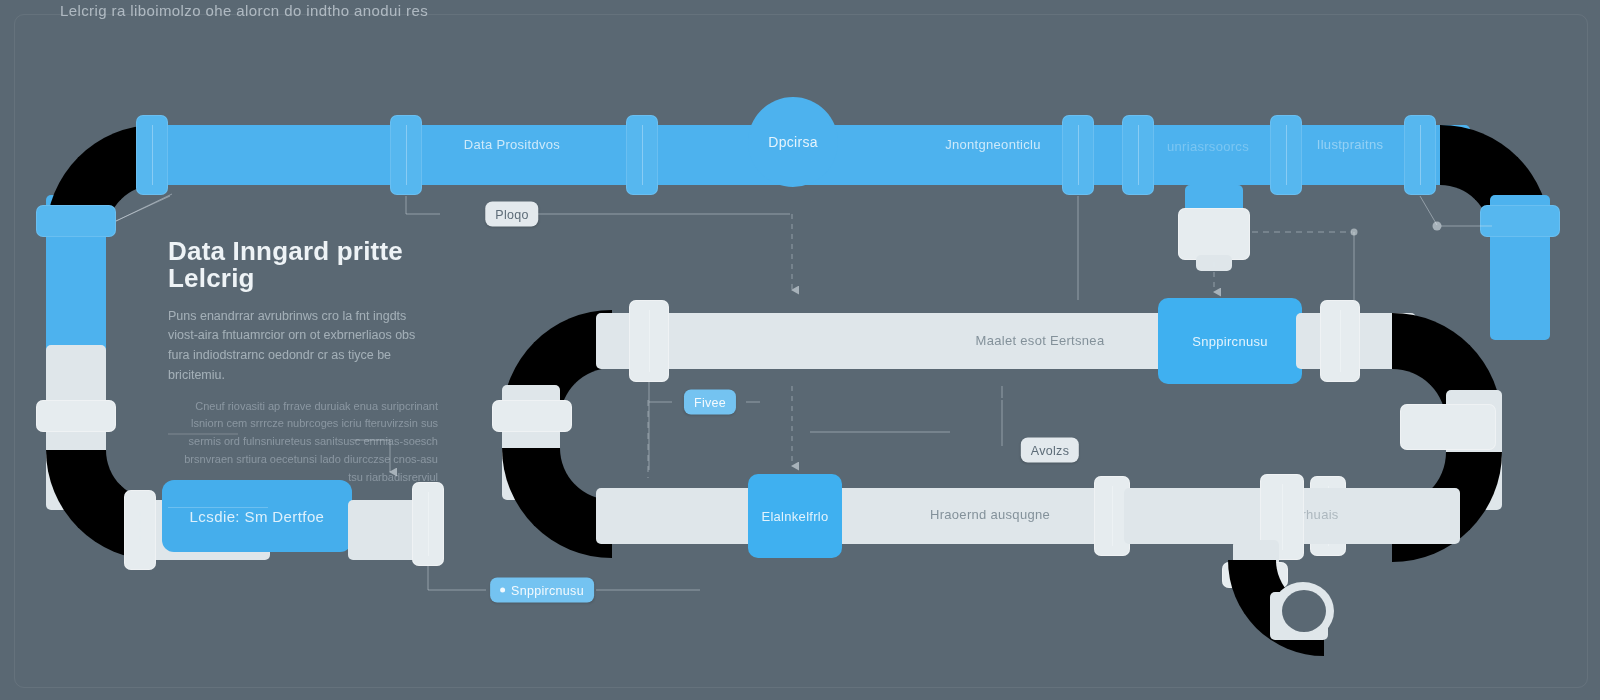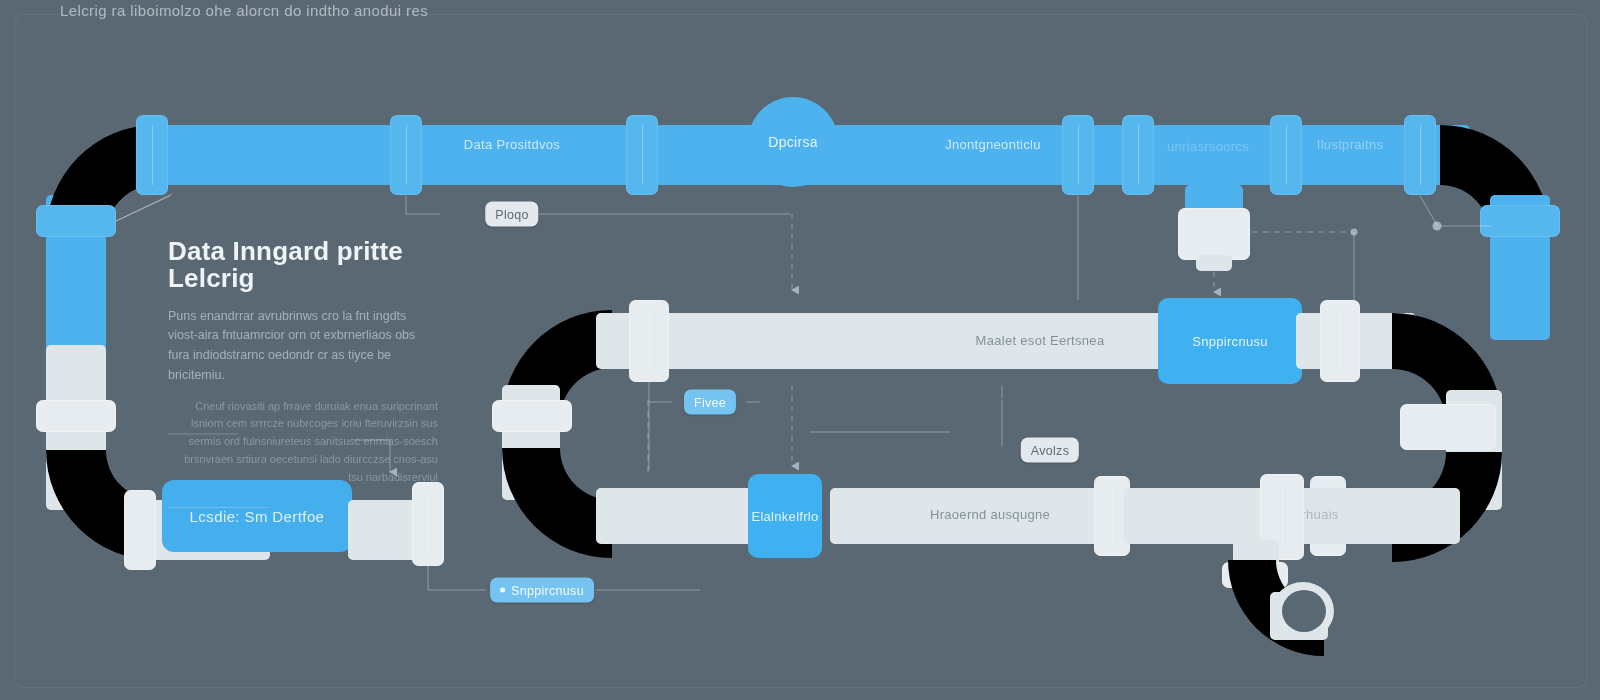--- a/index.html
+++ b/index.html
@@ -211,21 +211,21 @@
   <div class="pipe pipe-v white" style="left:1446px;top:390px;width:56px;height:120px;"></div>
   <div class="elbow white-e" style="left:1392px;top:452px;width:110px;height:110px;border:56px solid;border-left:none;border-top:none;border-bottom-right-radius:110px;"></div>
   <div class="collar white" style="left:1400px;top:404px;width:96px;height:46px;"></div>
 
   <div class="pipe pipe-v blue" style="left:1185px;top:185px;width:58px;height:36px;"></div>
   <div class="collar white" style="left:1178px;top:208px;width:72px;height:52px;"></div>
   <div class="pipe pipe-v white" style="left:1196px;top:255px;width:36px;height:16px;"></div>
 
   <div class="pipe pipe-h white" style="left:596px;top:488px;width:160px;height:56px;"></div>
   <div class="pipe pipe-h white" style="left:830px;top:488px;width:270px;height:56px;"></div>
-  <div class="valve" style="left:748px;top:474px;width:74px;height:84px;">
+  <div class="valve" style="left:748px;top:474px;width:94px;height:84px;">
     <span>Elalnkelfrlo</span>
   </div>
   <div class="collar white" style="left:1094px;top:476px;width:36px;height:80px;">
       <i class="ridge"></i>
     </div>
   <div class="pipe pipe-h white" style="left:1124px;top:488px;width:200px;height:56px;"></div>
   <div class="collar white" style="left:1310px;top:476px;width:36px;height:80px;">
       <i class="ridge"></i>
     </div>
   <div class="pipe pipe-h white" style="left:1340px;top:488px;width:120px;height:56px;"></div>

